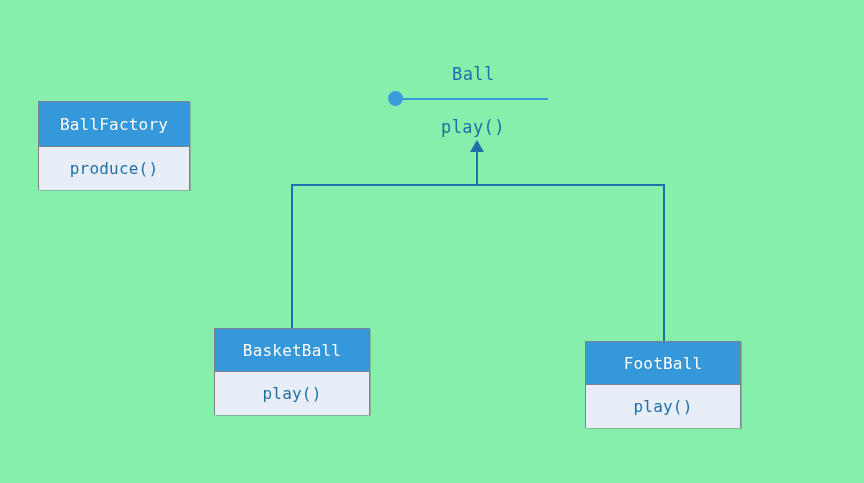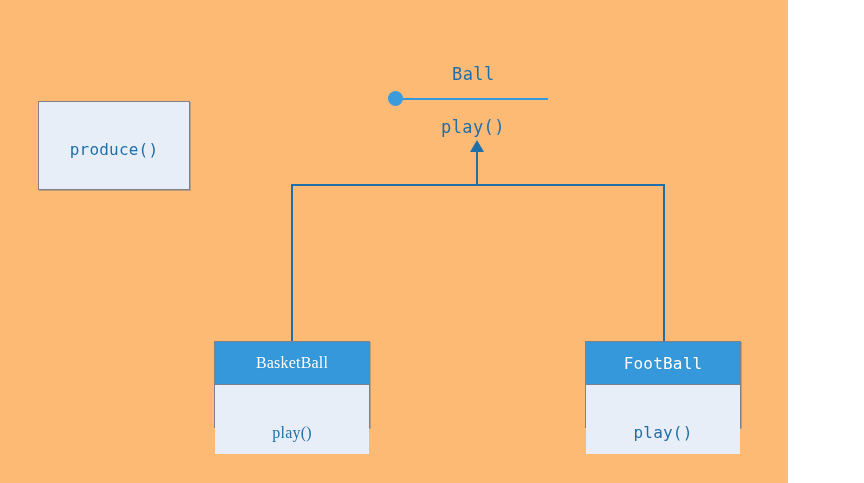--- a/index.html
+++ b/index.html
@@ -2,23 +2,23 @@
 <html><head>
 <meta charset="utf-8">
 <style>
   html, body {
     margin: 0;
     padding: 0;
     background: #ffffff;
   }
   #canvas {
     position: relative;
-    width: 788px;
+    width: 864px;
     height: 483px;
-    background: #fdba74;
+    background: #86efac;
     overflow: hidden;
     font-family: "DejaVu Sans Mono", "Liberation Mono", monospace;
   }
 
   
   .uml-box {
     position: absolute;
     box-sizing: border-box;
     border: 1px solid #808089;
     box-shadow: 1px 1px 0 rgba(120,120,128,0.45);
@@ -40,21 +40,20 @@
   .uml-body {
     box-sizing: border-box;
     width: 100%;
     background: #e8eef7;
     color: #1f6fa8;
     display: flex;
     align-items: center;
     justify-content: center;
     font-size: 16px;
     letter-spacing: 0.2px;
-    margin-top: 26px;
   }
 
   
   .lollipop-line {
     position: absolute;
     height: 0;
     border-top: 2px solid #3498db;
   }
   .lollipop-ball {
     position: absolute;
@@ -113,24 +112,25 @@
 
   <div class="conn-v" style="left:476px; top:151px; height:34px;"></div>
 
   <div class="conn-h" style="left:291px; top:184px; width:373px;"></div>
 
   <div class="conn-v" style="left:291px; top:184px; height:158px;"></div>
 
   <div class="conn-v" style="left:663px; top:184px; height:158px;"></div>
 
   <div class="uml-box" style="left:38px; top:101px; width:152px; height:89px;">
+    <div class="uml-header" style="height:45px;">BallFactory</div>
     <div class="uml-body" style="height:43px;">produce()</div>
   </div>
 
-  <div class="uml-box" style="left:214px; top:341px; width:156px; height:87px;font-family:Liberation Serif, serif;">
+  <div class="uml-box" style="left:214px; top:328px; width:156px; height:87px;">
     <div class="uml-header" style="height:43px;">BasketBall</div>
     <div class="uml-body" style="height:43px;">play()</div>
   </div>
 
   <div class="uml-box" style="left:585px; top:341px; width:156px; height:87px;">
     <div class="uml-header" style="height:43px;text-align:center;">FootBall</div>
     <div class="uml-body" style="height:43px;">play()</div>
   </div>
 
 </div>

